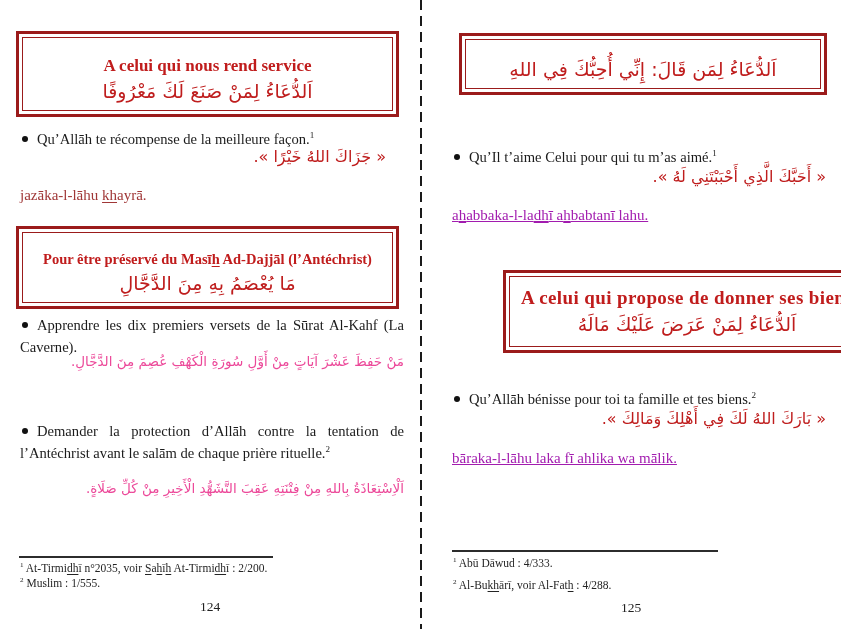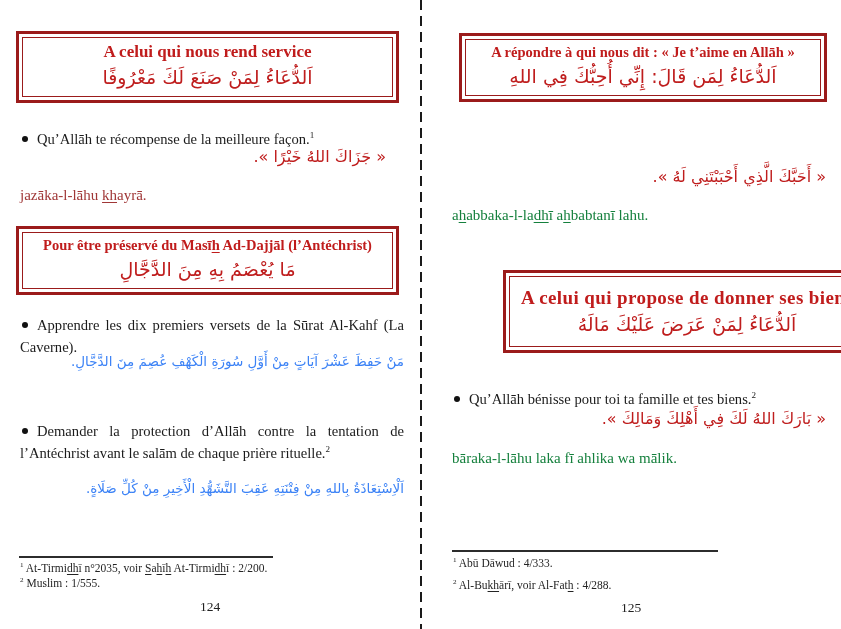--- a/index.html
+++ b/index.html
@@ -7,39 +7,39 @@
           font-family:"Liberation Serif","DejaVu Serif",serif;color:#1b1b1b;}
   .page{position:absolute;top:0;height:629px;}
   .page-left{left:0;width:420px;}
   .page-right{left:421px;width:420px;}
   .divider{position:absolute;left:420px;top:0;width:2px;height:629px;
            background:repeating-linear-gradient(to bottom,#1a1a1a 0 10px,transparent 10px 16px);}
   .blk{position:absolute;margin:0;padding:0;}
 
   
   .dua-box{border:3.5px solid #9b1b1b;padding:3px;background:#fff;box-sizing:border-box;}
-  .dua-box-inner{border:1.5px solid #9b1b1b;padding:2px 8px 5px;text-align:center;}
+  .dua-box-inner{border:1.5px solid #9b1b1b;padding:16px 8px 5px;text-align:center;}
   .box-title{color:#c01c1c;font-weight:bold;font-size:14.5px;line-height:21px;}
   .box-title.big{font-size:17px;line-height:24px;}
   .box-title.bigger{font-size:19px;line-height:27px;letter-spacing:.4px;}
   .box-arabic{color:#bf1d1d;font-size:19px;line-height:27px;
               font-family:"DejaVu Sans",sans-serif;direction:rtl;}
 
   .fr{font-size:14.6px;line-height:22px;margin-top:12px;}
   .justify{text-align:justify;}
   .dot{display:inline-block;width:6px;height:6px;border-radius:50%;background:#111;
        margin:0 9px 3px 2px;vertical-align:middle;}
 
   .ar-quote{direction:rtl;text-align:right;font-family:"DejaVu Sans",sans-serif;
             font-size:16px;white-space:nowrap;color:#bf1d1d;padding-right:8px;}
   .ar-line{direction:rtl;text-align:right;font-family:"DejaVu Sans",sans-serif;
-           font-size:13.5px;white-space:nowrap;color:#3b82f6;padding-right:14px;}
+           font-size:13.5px;white-space:nowrap;color:#ec4899;padding-right:14px;}
   .translit{font-size:15px;line-height:20px;}
   .translit.dk{color:#a03737;}
-  .translit.rd{color:#15803d;}
+  .translit.rd{color:#a21caf;text-decoration:underline;}
 
   .footrule{position:absolute;height:1.5px;background:#2c2c2c;}
   .footnote{font-size:11.5px;line-height:15px;color:#242424;}
   .pagenum{position:absolute;width:100%;text-align:center;font-size:13.5px;color:#222;}
 
   sup{font-size:62%;line-height:0;vertical-align:super;}
   u{text-decoration:underline;text-underline-offset:2px;text-decoration-thickness:1px;}
 </style>
 </head>
 <body>
@@ -83,25 +83,25 @@
 
     <div class="pagenum" style="top:599px;">124</div>
   </div>
 
   <div class="divider"></div>
 
   <div class="page page-right">
 
     <div class="blk dua-box" style="left:38px;top:33px;width:368px;">
       <div class="dua-box-inner">
-        <div class="box-title">A répondre à qui nous dit : « Je t’aime en Allāh »</div>
         <div class="box-arabic" dir="rtl">اَلدُّعَاءُ لِمَن قَالَ: إِنِّي أُحِبُّكَ فِي اللهِ</div>
       </div>
     </div>
 
+    <p class="blk fr" style="left:31px;top:134px;width:384px;"><span class="dot"></span><span>Qu’Il t’aime Celui pour qui tu m’as aimé.<sup>1</sup></span></p>
 
     <p class="blk ar-quote" dir="rtl" style="left:31px;top:167px;width:374px;">« أَحَبَّكَ الَّذِي أَحْبَبْتَنِي لَهُ ».</p>
 
     <p class="blk translit rd" style="left:31px;top:205px;width:384px;">a<u>h</u>abbaka-l-la<u>dh</u>ī a<u>h</u>babtanī lahu.</p>
 
     <div class="blk dua-box" style="left:38px;top:270px;width:368px;margin-left:44px;">
       <div class="dua-box-inner" style="padding-top:7px;padding-bottom:8px;">
         <div class="box-title bigger">A celui qui propose de donner ses biens</div>
         <div class="box-arabic" dir="rtl">اَلدُّعَاءُ لِمَنْ عَرَضَ عَلَيْكَ مَالَهُ</div>
       </div>

